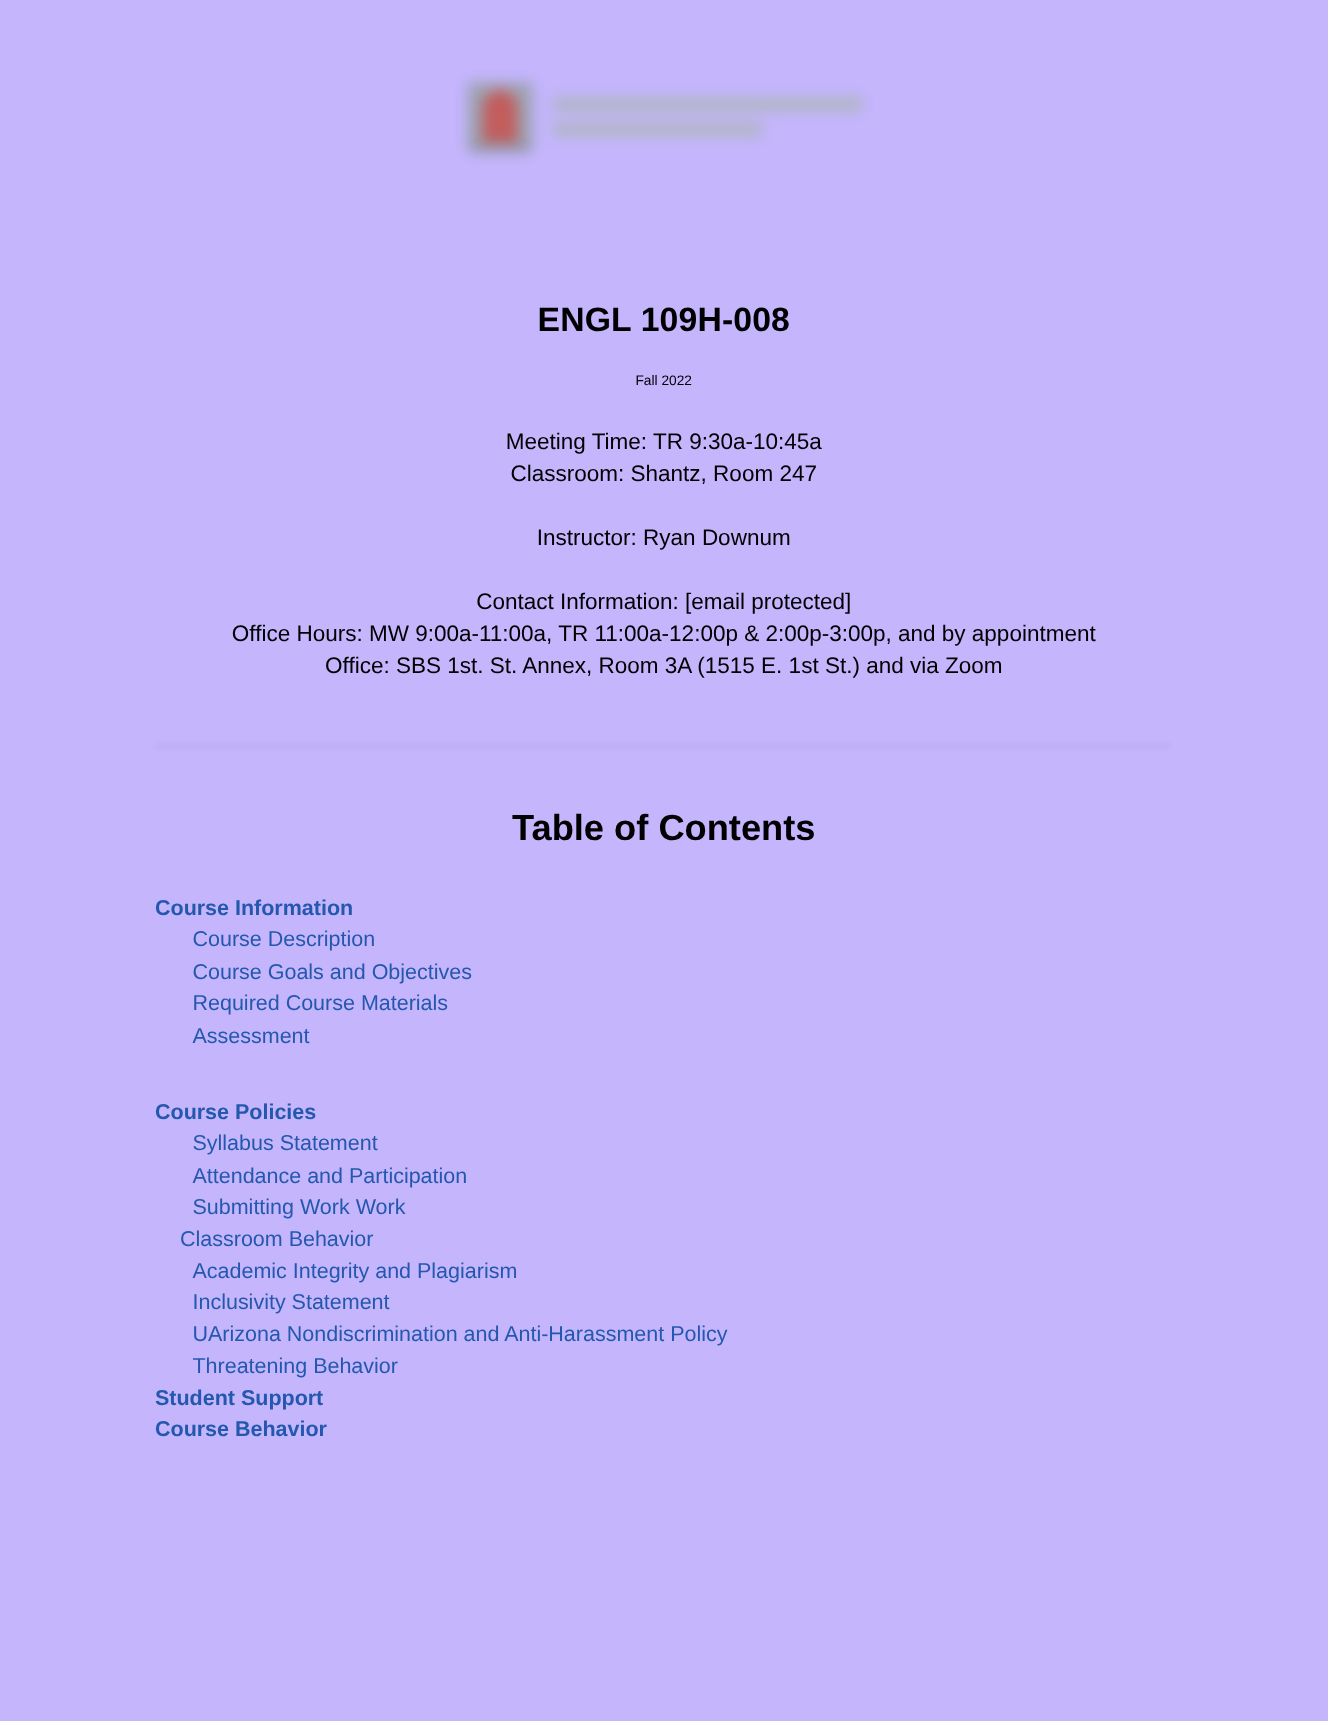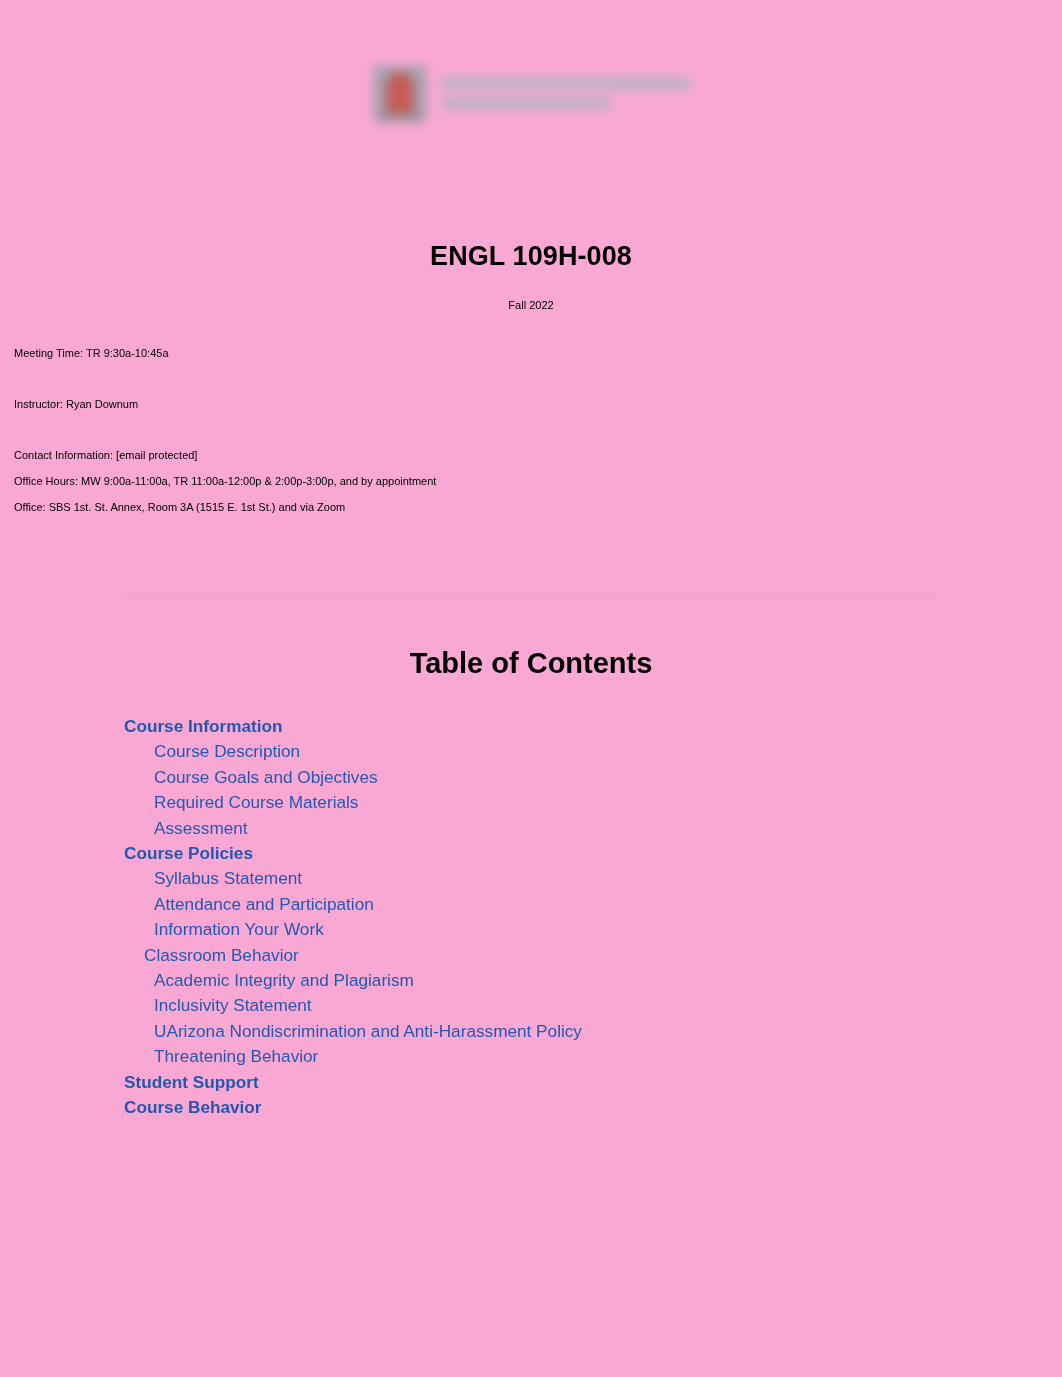--- a/index.html
+++ b/index.html
@@ -13,21 +13,21 @@
     height: 1377px;
     position: relative;
     font-family: "Liberation Sans", sans-serif;
     color: #000000;
     overflow: hidden;
   }
 
   .page {
     position: absolute;
     inset: 0;
-    background: #f9a8d4;
+    background: #c4b5fd;
     padding-left: 38px;
   }
 
   
   .logo-block {
     position: absolute;
     left: 372px;
     top: 52px;
     width: 330px;
     height: 78px;
@@ -101,23 +101,23 @@
     top: 299px;
     text-align: center;
     font-size: 11px;
   }
 
   .info-block {
     position: absolute;
     left: 0;
     right: 0;
     top: 341px;
-    font-size: 11px;
+    text-align: center;
+    font-size: 18px;
     line-height: 25.6px;
-    margin-left: 14px;
   }
   .info-block .spacer { height: 25.6px; }
   .info-block .line { white-space: nowrap; }
 
   
   .divider {
     position: absolute;
     left: 124px;
     top: 594px;
     width: 812px;
@@ -178,42 +178,43 @@
       <div class="lw-line l1"></div>
       <div class="lw-line l2"></div>
     </div>
   </div>
 
   <div class="doc-title">ENGL 109H-008</div>
   <div class="term-line">Fall 2022</div>
 
   <div class="info-block">
     <div class="line">Meeting Time: TR 9:30a-10:45a</div>
+    <div class="line">Classroom: Shantz, Room 247</div>
     <div class="spacer"></div>
     <div class="line">Instructor: Ryan Downum</div>
     <div class="spacer"></div>
     <div class="line">Contact Information: [email protected]</div>
     <div class="line">Office Hours: MW 9:00a-11:00a, TR 11:00a-12:00p &amp; 2:00p-3:00p, and by appointment</div>
     <div class="line">Office: SBS 1st. St. Annex, Room 3A (1515 E. 1st St.) and via Zoom</div>
   </div>
 
   <div class="divider"></div>
 
   <div class="toc-heading">Table of Contents</div>
 
   <div class="toc-list">
       <a class="toc-entry lvl1" href="#" style="color: rgb(36, 88, 174);">Course Information</a>
       <a class="toc-entry lvl2" href="#" style="color: rgb(36, 88, 174);">Course Description</a>
       <a class="toc-entry lvl2" href="#" style="color: rgb(36, 88, 174);">Course Goals and Objectives</a>
       <a class="toc-entry lvl2" href="#" style="color: rgb(36, 88, 174);">Required Course Materials</a>
       <a class="toc-entry lvl2" href="#" style="color: rgb(36, 88, 174);">Assessment</a>
-      <a class="toc-entry lvl1" href="#" style="color: rgb(36, 88, 174);">Course Policies</a>
+      <a class="toc-entry lvl1" href="#" style="color: rgb(36, 88, 174); margin-top: 36px;">Course Policies</a>
       <a class="toc-entry lvl2" href="#" style="color: rgb(36, 88, 174);">Syllabus Statement</a>
       <a class="toc-entry lvl2" href="#" style="color: rgb(36, 88, 174);">Attendance and Participation</a>
-      <a class="toc-entry lvl2" href="#" style="color: rgb(36, 88, 174);">Information Your Work</a>
+      <a class="toc-entry lvl2" href="#" style="color: rgb(36, 88, 174);">Submitting Work Work</a>
       <a class="toc-entry lvl2" href="#" style="color: rgb(36, 88, 174); margin-left: 20px;">Classroom Behavior</a>
       <a class="toc-entry lvl2" href="#" style="color: rgb(36, 88, 174);">Academic Integrity and Plagiarism</a>
       <a class="toc-entry lvl2" href="#" style="color: rgb(36, 88, 174);">Inclusivity Statement</a>
       <a class="toc-entry lvl2" href="#" style="color: rgb(36, 88, 174);">UArizona Nondiscrimination and Anti-Harassment Policy</a>
       <a class="toc-entry lvl2" href="#" style="color: rgb(36, 88, 174);">Threatening Behavior</a>
       <a class="toc-entry lvl1" href="#" style="color: rgb(36, 88, 174);">Student Support</a>
       <a class="toc-entry lvl1" href="#" style="color: rgb(36, 88, 174);">Course Behavior</a>
     </div>
 
 </div>

